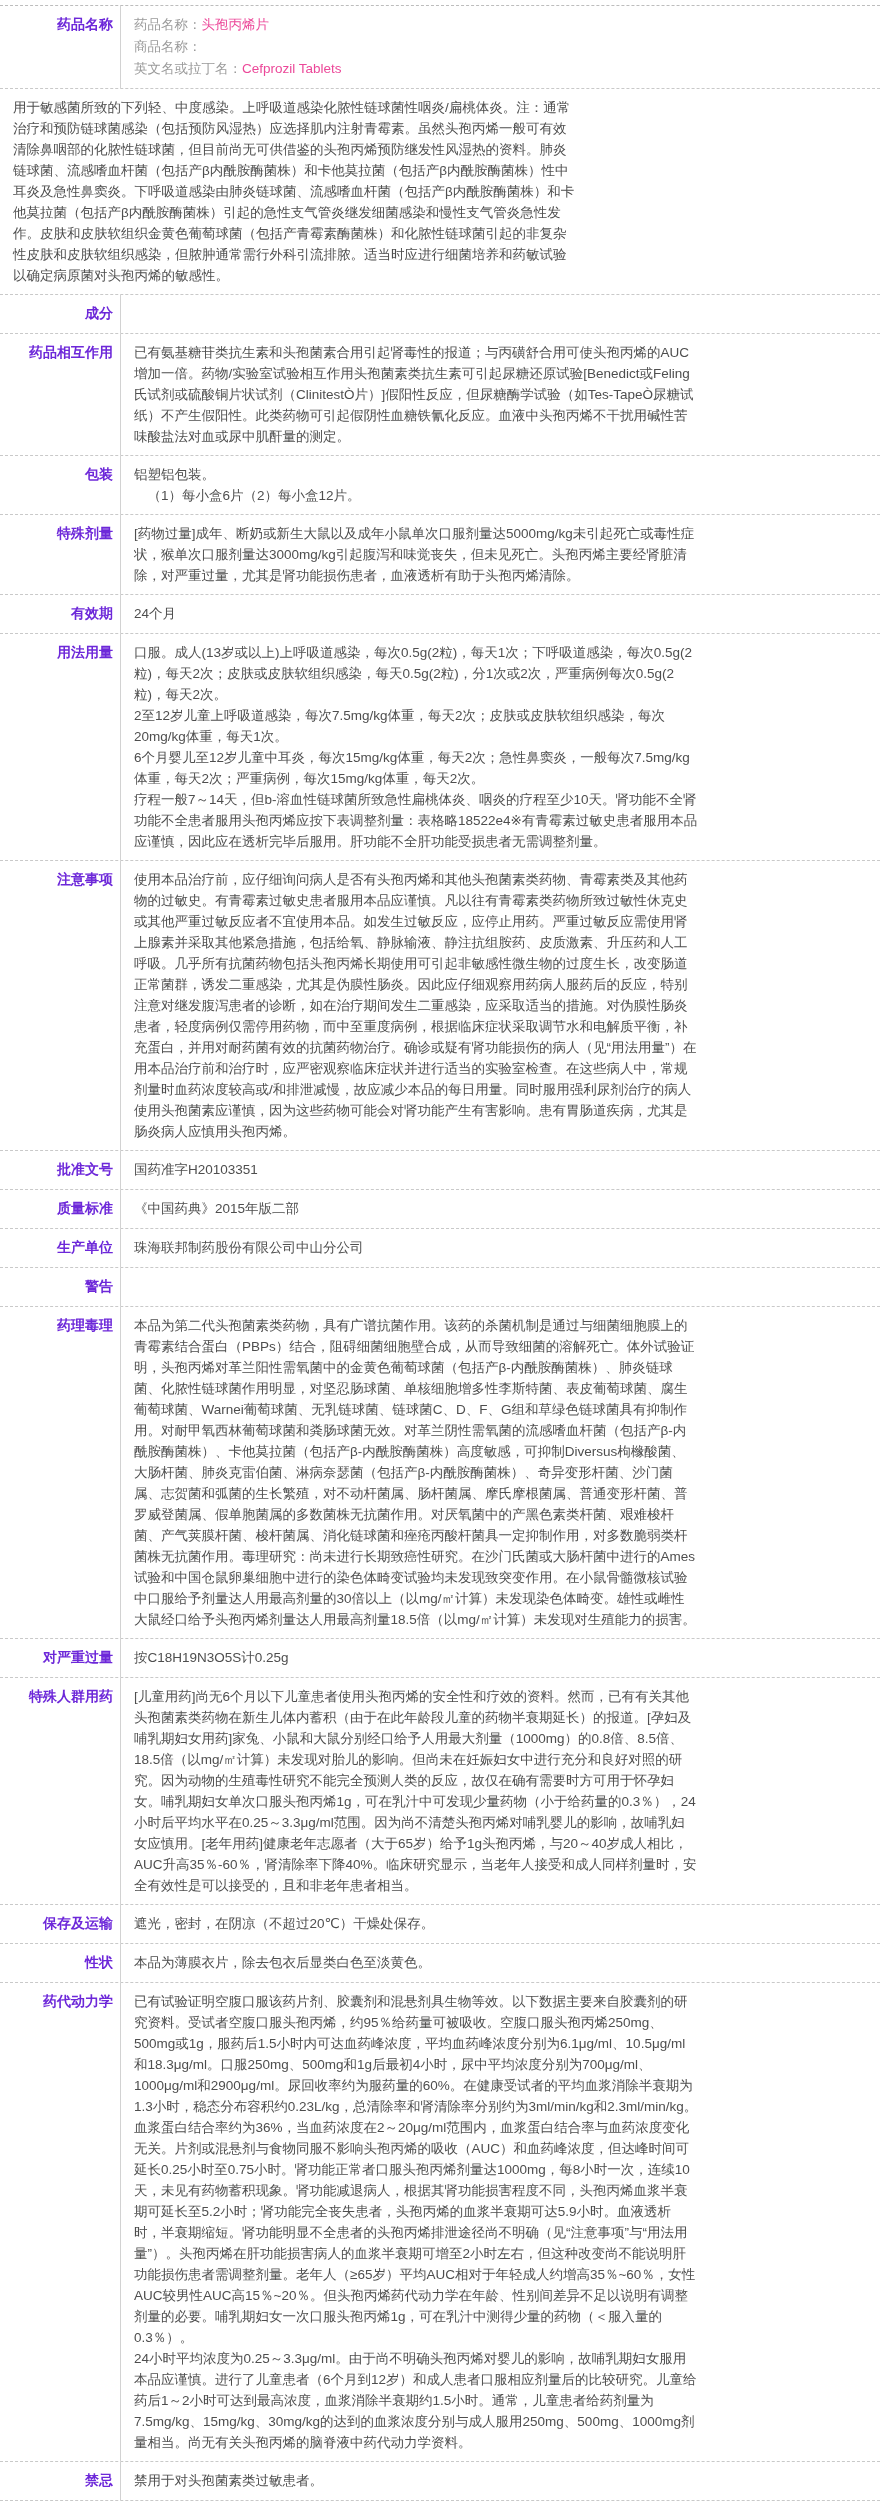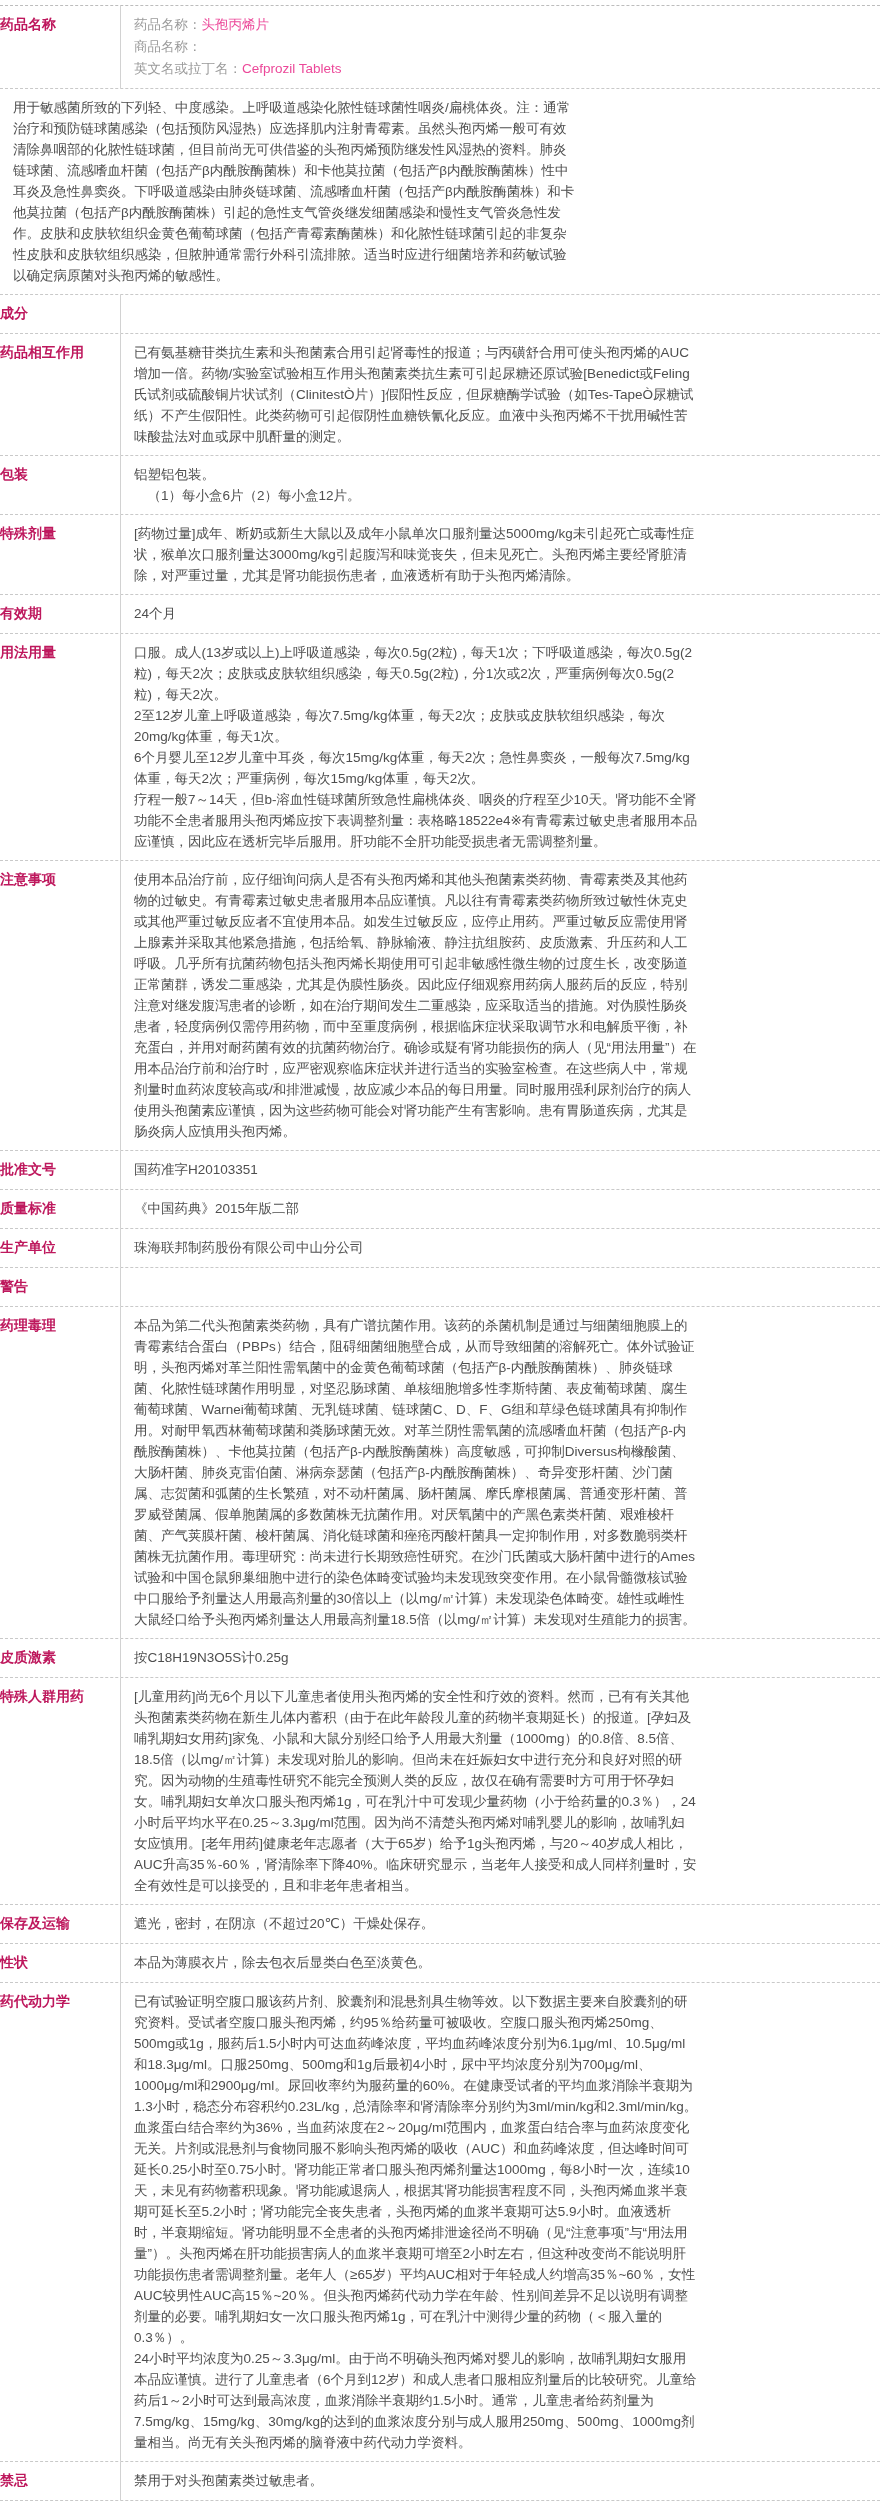--- a/index.html
+++ b/index.html
@@ -17,25 +17,25 @@
   }
   .row {
     display: flex;
     align-items: stretch;
     border-bottom: 1px dashed #c9c9c9;
   }
   .label-cell {
     flex: 0 0 121px;
     width: 121px;
     border-right: 1px solid #d2d2d2;
-    text-align: left;
+    text-align: right;
     padding: 8px 7px 8px 0;
     font-size: 14px;
     font-weight: bold;
-    color: #be185d;
+    color: #6d28d9;
     line-height: 21px;
     min-height: 38px;
   }
   .content-cell {
     flex: 1 1 auto;
     padding: 8px 12px 8px 13px;
     font-size: 13.5px;
     color: #4e4e4e;
     line-height: 21px;
     min-height: 38px;
@@ -159,21 +159,21 @@
     <div class="row">
     <div class="label-cell">
       <span>药理毒理</span>
     </div>
     <div class="content-cell">
         <p>本品为第二代头孢菌素类药物，具有广谱抗菌作用。该药的杀菌机制是通过与细菌细胞膜上的青霉素结合蛋白（PBPs）结合，阻碍细菌细胞壁合成，从而导致细菌的溶解死亡。体外试验证明，头孢丙烯对革兰阳性需氧菌中的金黄色葡萄球菌（包括产β-内酰胺酶菌株）、肺炎链球菌、化脓性链球菌作用明显，对坚忍肠球菌、单核细胞增多性李斯特菌、表皮葡萄球菌、腐生葡萄球菌、Warnei葡萄球菌、无乳链球菌、链球菌C、D、F、G组和草绿色链球菌具有抑制作用。对耐甲氧西林葡萄球菌和粪肠球菌无效。对革兰阴性需氧菌的流感嗜血杆菌（包括产β-内酰胺酶菌株）、卡他莫拉菌（包括产β-内酰胺酶菌株）高度敏感，可抑制Diversus枸橼酸菌、大肠杆菌、肺炎克雷伯菌、淋病奈瑟菌（包括产β-内酰胺酶菌株）、奇异变形杆菌、沙门菌属、志贺菌和弧菌的生长繁殖，对不动杆菌属、肠杆菌属、摩氏摩根菌属、普通变形杆菌、普罗威登菌属、假单胞菌属的多数菌株无抗菌作用。对厌氧菌中的产黑色素类杆菌、艰难梭杆菌、产气荚膜杆菌、梭杆菌属、消化链球菌和痤疮丙酸杆菌具一定抑制作用，对多数脆弱类杆菌株无抗菌作用。毒理研究：尚未进行长期致癌性研究。在沙门氏菌或大肠杆菌中进行的Ames试验和中国仓鼠卵巢细胞中进行的染色体畸变试验均未发现致突变作用。在小鼠骨髓微核试验中口服给予剂量达人用最高剂量的30倍以上（以mg/㎡计算）未发现染色体畸变。雄性或雌性大鼠经口给予头孢丙烯剂量达人用最高剂量18.5倍（以mg/㎡计算）未发现对生殖能力的损害。</p>
       </div>
   </div>
     <div class="row">
     <div class="label-cell">
-      <span>皮质激素</span>
+      <span>对严重过量</span>
     </div>
     <div class="content-cell">
         <p>按C18H19N3O5S计0.25g</p>
       </div>
   </div>
     <div class="row">
     <div class="label-cell">
       <span>特殊人群用药</span>
     </div>
     <div class="content-cell">

